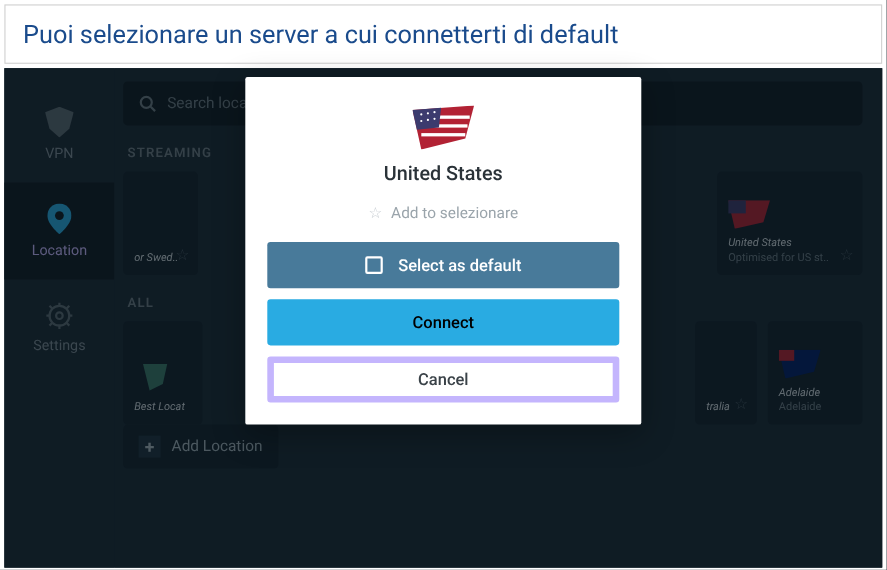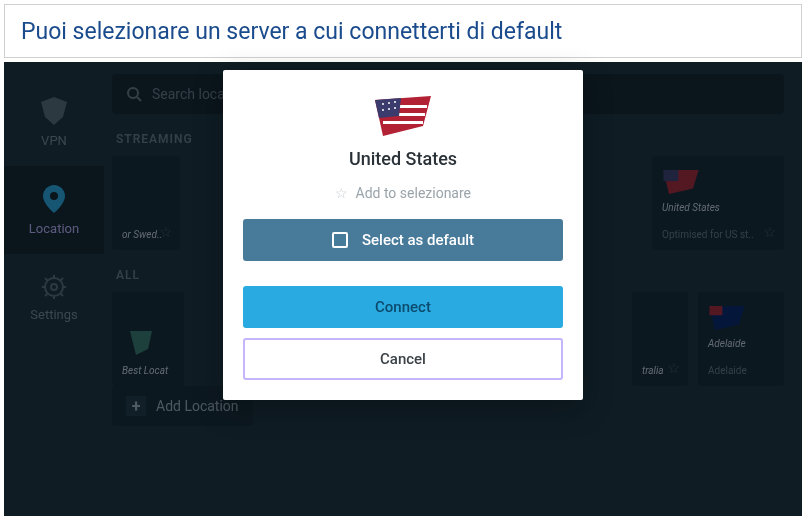--- a/index.html
+++ b/index.html
@@ -21,35 +21,35 @@
 .search input::placeholder { color: #6a7a84; }
 
 .section-label { color: #6a7a84; font-size: 12px; letter-spacing: 1px; margin: 18px 0 10px 4px; font-weight: 600; }
 
 .cards { display: flex; gap: 10px; }
 .card { background: #12222e; border-radius: 4px; width: 140px; height: 94px; padding: 14px 10px 10px; display: flex; flex-direction: column; justify-content: flex-end; position: relative; color: #cbd5db; cursor: pointer; }
 .card.mini { width: 68px; }
 .card.wide { width: 132px; }
 .card .star { position: absolute; right: 8px; bottom: 10px; color: #4a5a64; font-size: 14px; }
 .card-title { font-size: 10px; color: #cfd8de; font-style: italic; }
-.card-sub { font-size: 10px; color: #6a7a84; margin-top: 16px; }
+.card-sub { font-size: 10px; color: #6a7a84; margin-top: 2px; }
 .flag-thumb { width: 38px; height: 26px; margin-bottom: 8px; }
 
 .add-loc { background: #12222e; display: inline-flex; align-items: center; gap: 10px; padding: 10px 14px; border-radius: 4px; color: #9fb0b9; font-size: 14px; cursor: pointer; }
 .plus-box { width: 20px; height: 20px; background: #1e3240; display: flex; align-items: center; justify-content: center; color: #a6b5be; font-size: 16px; font-weight: 700; }
 
 .overlay { position: absolute; inset: 0; background: rgba(8,16,22,0.55); display: flex; align-items: flex-start; justify-content: center; padding-top: 8px; }
 .modal { background: #fff; width: 360px; border-radius: 2px; padding: 20px 20px 20px; display: flex; flex-direction: column; align-items: center; box-shadow: 0 8px 30px rgba(0,0,0,0.3); }
 .flag-big { width: 56px; height: 40px; margin-top: 6px; margin-bottom: 12px; }
 .modal-title { font-size: 18px; color: #2a3238; font-weight: 500; margin-bottom: 16px; }
 .fav-row { display: flex; align-items: center; gap: 8px; color: #9aa4ab; font-size: 14px; margin-bottom: 18px; cursor: pointer; }
 .btn { width: 100%; height: 42px; border-radius: 3px; display: flex; align-items: center; justify-content: center; font-size: 15px; font-weight: 500; cursor: pointer; margin-bottom: 10px; gap: 14px; }
 .btn-primary-dark { background: #487a9a; color: #fff; }
-.btn-primary { background: #29abe2; color: #0c4a6e; margin-top: 15px; }
-.btn-outline { background: #fff; color: #3a4248; border: 2px solid #c4b5fd; margin-bottom: 0; }
+.btn-primary { background: #29abe2; color: #000000; }
+.btn-outline { background: #fff; color: #3a4248; border: 6px solid #c4b5fd; margin-bottom: 0; }
 .checkbox-empty { width: 16px; height: 16px; border: 2px solid #fff; border-radius: 2px; }
 
 svg { display: block; }
 </style>
 </head>
 <body>
 
 <div class="banner">
   <span class="banner-text">Puoi selezionare un server a cui connetterti di default</span>
 </div>

